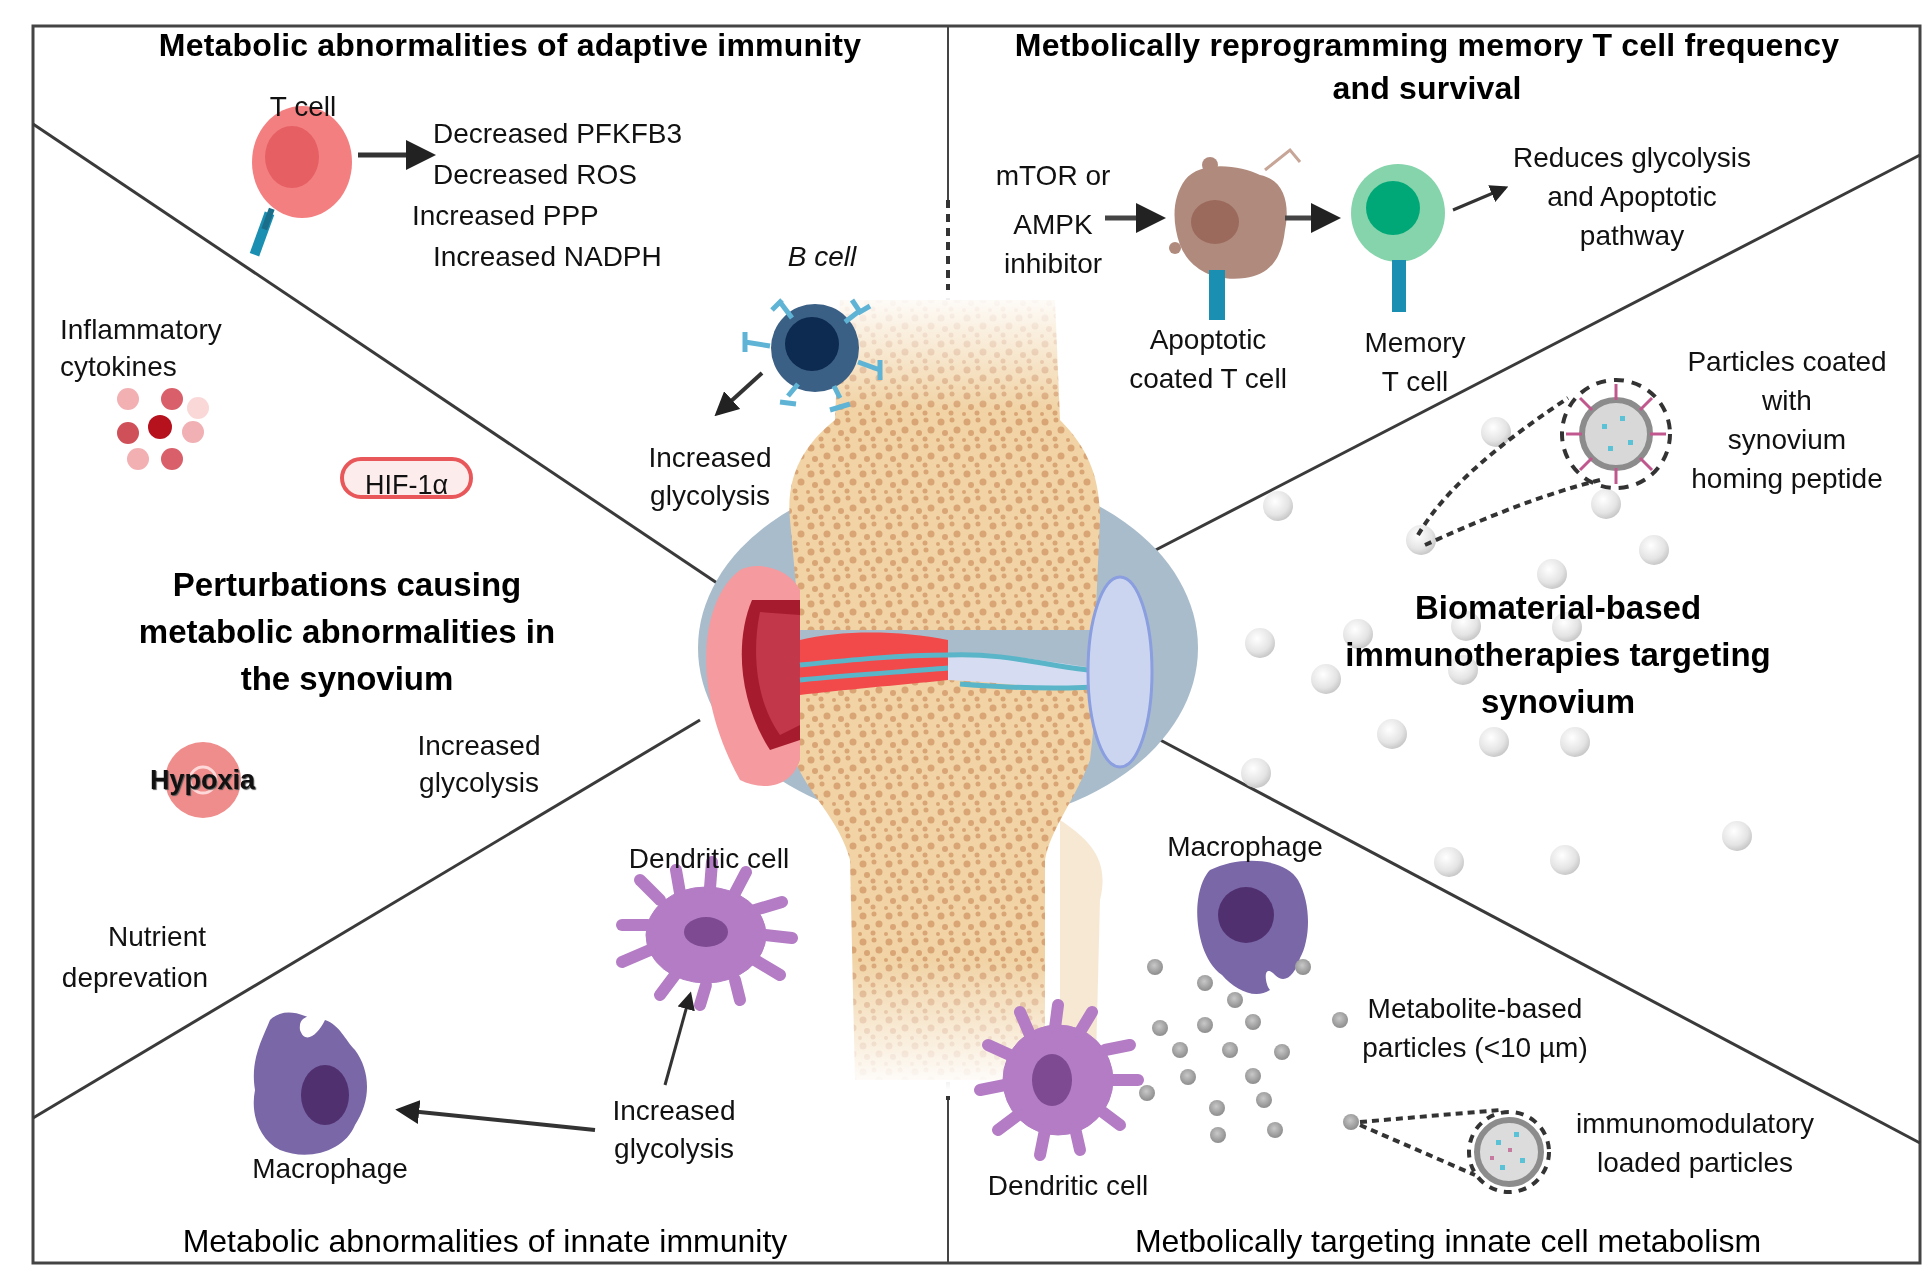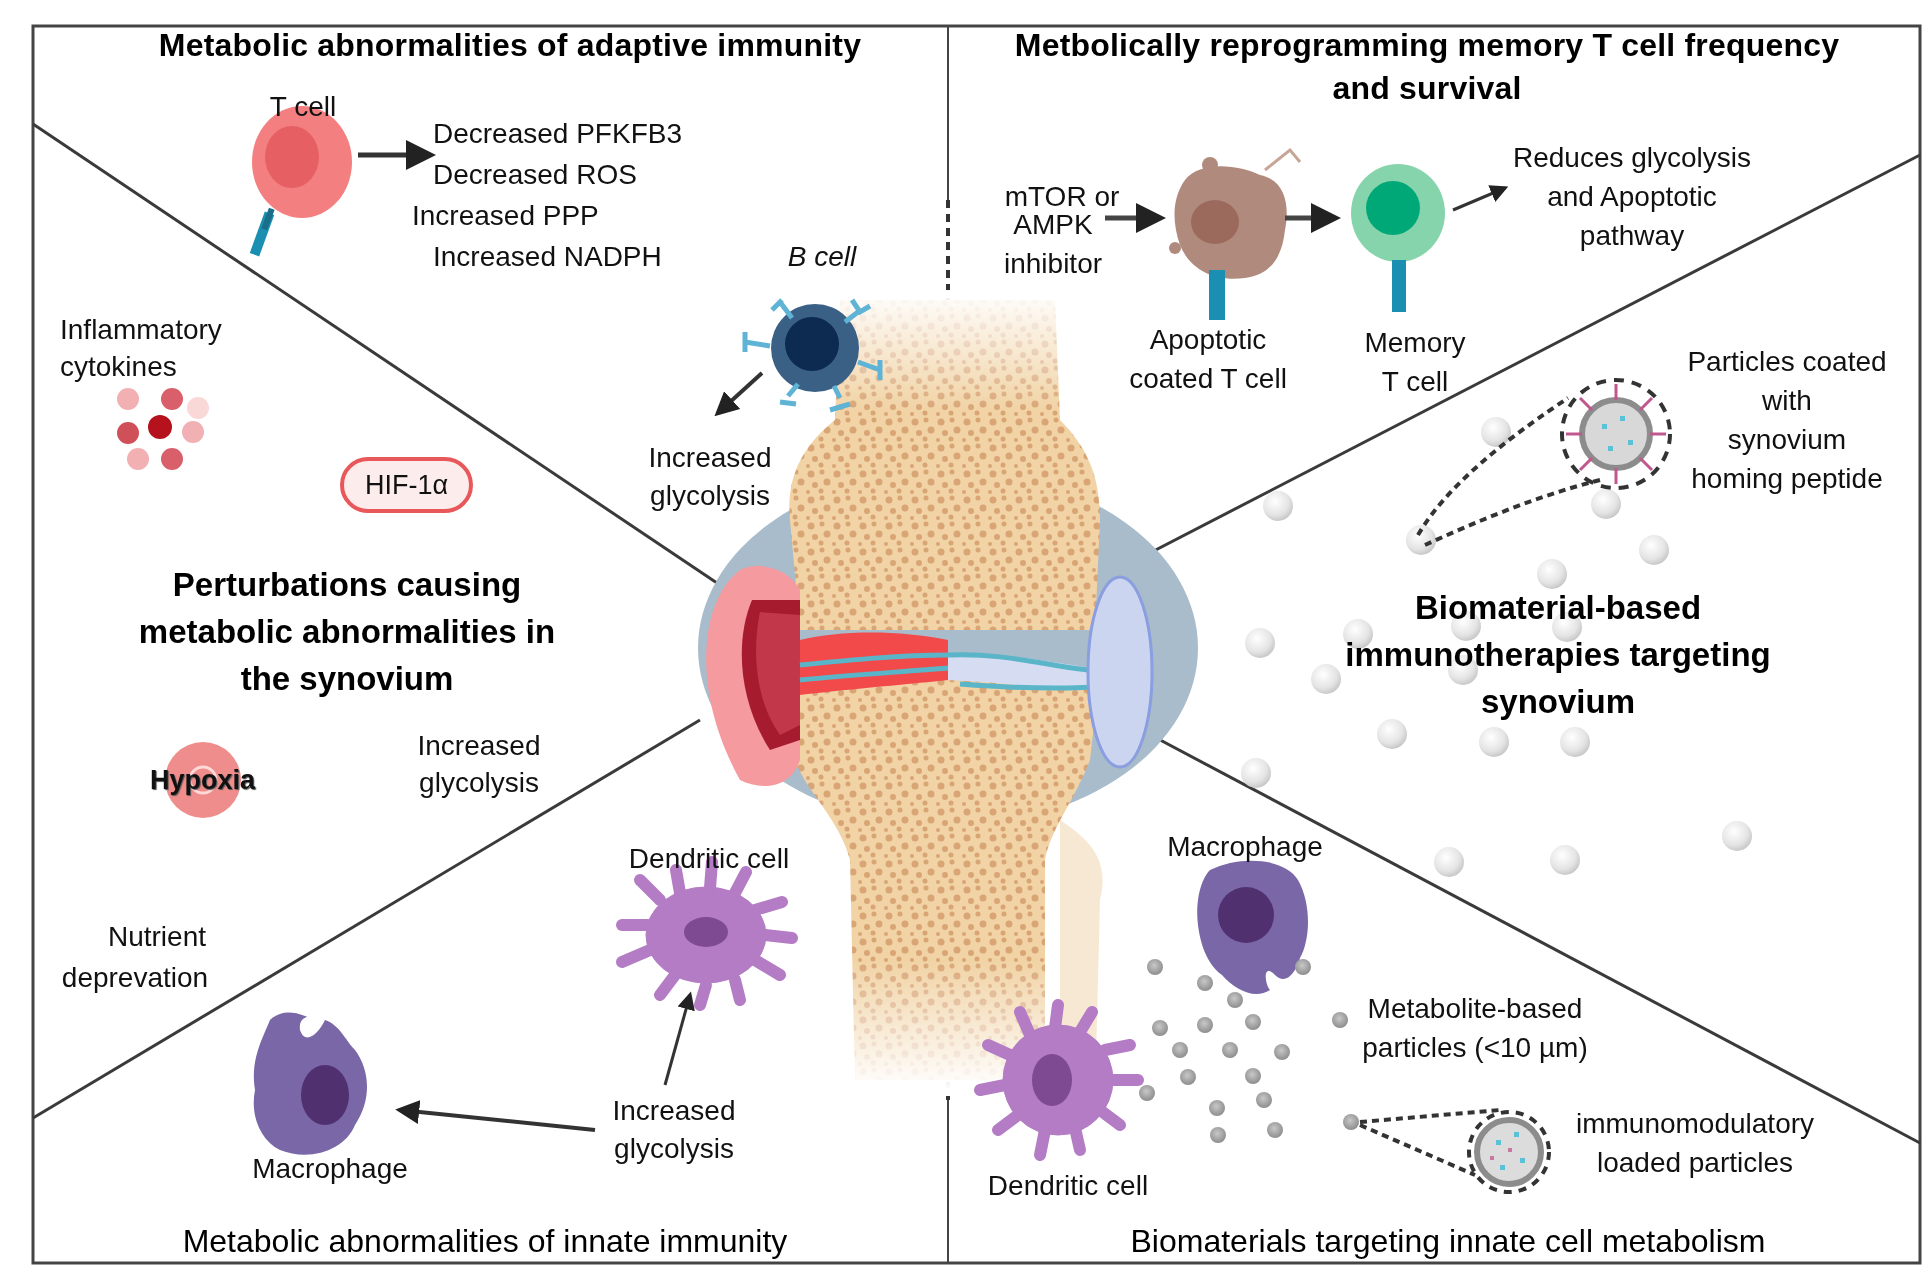--- a/index.html
+++ b/index.html
@@ -2,21 +2,21 @@
 <html><head>
 <meta charset="utf-8">
 <style>
   html, body { margin:0; padding:0; background:#ffffff; }
   body { width:1927px; height:1280px; position:relative; overflow:hidden; font-family:"Liberation Sans", sans-serif; color:#111; }
   #fig { position:absolute; left:0; top:0; width:1927px; height:1280px; }
   .lbl { position:absolute; font-family:"Liberation Sans", sans-serif; font-size:28px; line-height:37px; color:#111; white-space:nowrap; }
   .lbl.c { text-align:center; transform:translateX(-50%); }
   .hdr { position:absolute; font-family:"Liberation Sans", sans-serif; font-weight:bold; font-size:32px; line-height:42px; color:#000; white-space:nowrap; text-align:center; transform:translateX(-50%); letter-spacing:0.2px; }
   .mid { position:absolute; font-family:"Liberation Sans", sans-serif; font-size:33px; line-height:47px; color:#000; text-align:center; transform:translateX(-50%); white-space:nowrap; }
-  .hif { position:absolute; left:340px; top:457px; width:133px; height:56px; border:4px solid #e8585a; border-radius:30px; background:#fdecec; box-sizing:border-box; text-align:center; line-height:48px; font-size:27px; color:#111; }
+  .hif { position:absolute; left:340px; top:457px; width:133px; height:42px; border:4px solid #e8585a; border-radius:30px; background:#fdecec; box-sizing:border-box; text-align:center; line-height:48px; font-size:27px; color:#111; }
   .hyp { position:absolute; left:150px; top:765px; font-weight:bold; font-size:27px; color:#111; text-shadow:1px 1px 1px #555; }
 </style>
 </head>
 <body>
 
 <svg id="fig" viewBox="0 0 1927 1280" xmlns="http://www.w3.org/2000/svg">
   <defs>
     <radialGradient id="bead" cx="40%" cy="35%" r="65%">
       <stop offset="0%" stop-color="#ffffff"></stop>
       <stop offset="70%" stop-color="#e4e4e4"></stop>
@@ -263,21 +263,21 @@
         <rect x="1508" y="1148" width="4" height="4"></rect>
         <rect x="1490" y="1156" width="4" height="4"></rect>
       </g>
   </g>
 </svg>
 
 <div class="hdr" style="left:510px; top:24px;">Metabolic abnormalities of adaptive immunity</div>
 <div class="hdr" style="left:1427px; top:24px;">Metbolically reprogramming memory T cell frequency</div>
 <div class="hdr" style="left:1427px; top:67px;">and survival</div>
 <div class="mid" style="left:485px; top:1218px; font-size:32px;">Metabolic abnormalities of innate immunity</div>
-<div class="mid" style="left:1448px; top:1218px; font-size:32px;">Biomaterials targeting innate cell metabolism</div>
+<div class="mid" style="left:1448px; top:1218px; font-size:32px;">Metbolically targeting innate cell metabolism</div>
 
 <div class="lbl c" style="left:303px; top:88px;">T cell</div>
 <div class="lbl" style="left:433px; top:115px;">Decreased PFKFB3</div>
 <div class="lbl" style="left:433px; top:156px;">Decreased ROS</div>
 <div class="lbl" style="left:412px; top:197px;">Increased PPP</div>
 <div class="lbl" style="left:433px; top:238px;">Increased NADPH</div>
 
 <div class="lbl c" style="left:822px; top:238px;font-style:italic;">B cell</div>
 <div class="lbl c" style="left:710px; top:439px;">Increased</div>
 <div class="lbl c" style="left:710px; top:477px;">glycolysis</div>
@@ -292,21 +292,21 @@
 <div class="lbl c" style="left:479px; top:727px;">Increased</div>
 <div class="lbl c" style="left:479px; top:764px;">glycolysis</div>
 <div class="lbl c" style="left:135px; top:918px;margin-left:22px;">Nutrient</div>
 <div class="lbl c" style="left:135px; top:959px;">deprevation</div>
 
 <div class="lbl c" style="left:709px; top:840px;">Dendritic cell</div>
 <div class="lbl c" style="left:330px; top:1150px;">Macrophage</div>
 <div class="lbl c" style="left:674px; top:1092px;">Increased</div>
 <div class="lbl c" style="left:674px; top:1130px;">glycolysis</div>
 
-<div class="lbl c" style="left:1053px; top:178px;margin-left:9px;">mTOR or</div>
+<div class="lbl c" style="left:1053px; top:157px;">mTOR or</div>
 <div class="lbl c" style="left:1053px; top:206px;">AMPK</div>
 <div class="lbl c" style="left:1053px; top:245px;">inhibitor</div>
 <div class="lbl c" style="left:1208px; top:321px;">Apoptotic</div>
 <div class="lbl c" style="left:1208px; top:360px;">coated T cell</div>
 <div class="lbl c" style="left:1415px; top:324px;">Memory</div>
 <div class="lbl c" style="left:1415px; top:363px;">T cell</div>
 <div class="lbl c" style="left:1632px; top:139px;">Reduces glycolysis</div>
 <div class="lbl c" style="left:1632px; top:178px;">and Apoptotic</div>
 <div class="lbl c" style="left:1632px; top:217px;">pathway</div>
 

